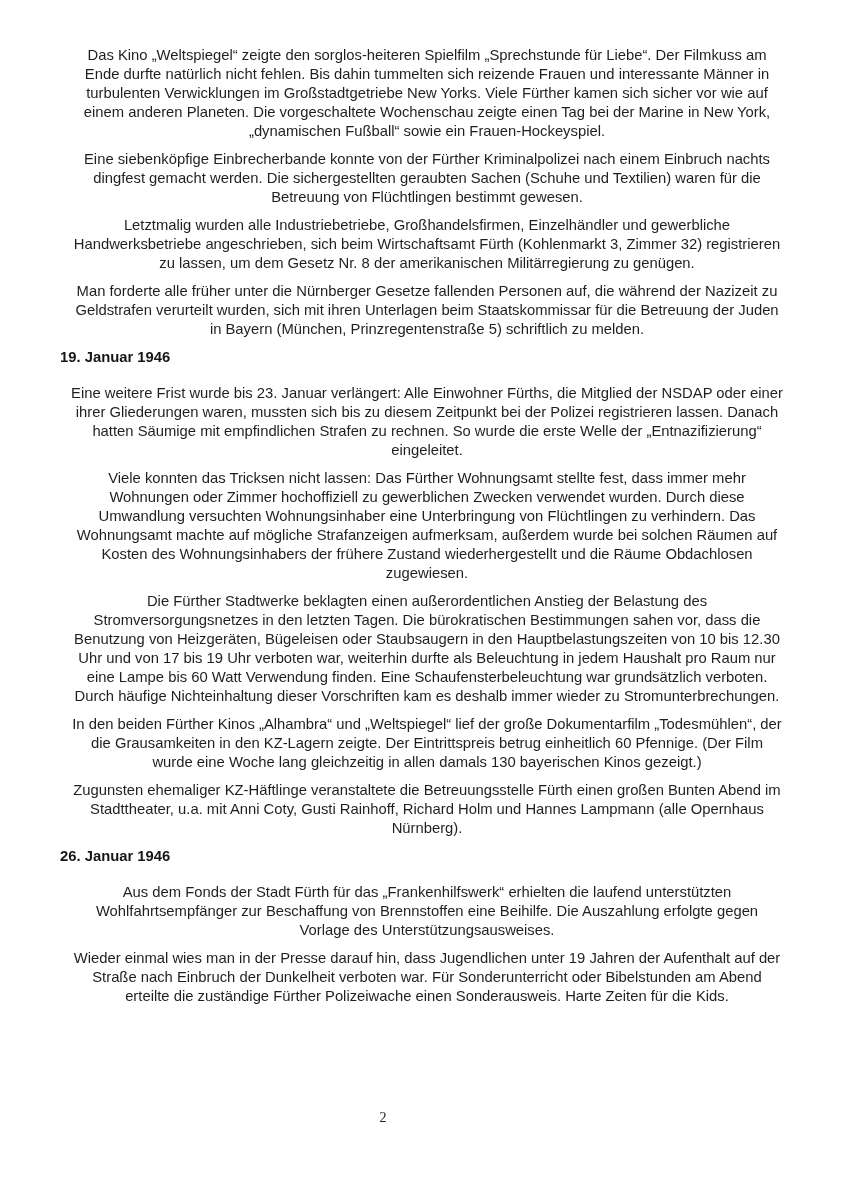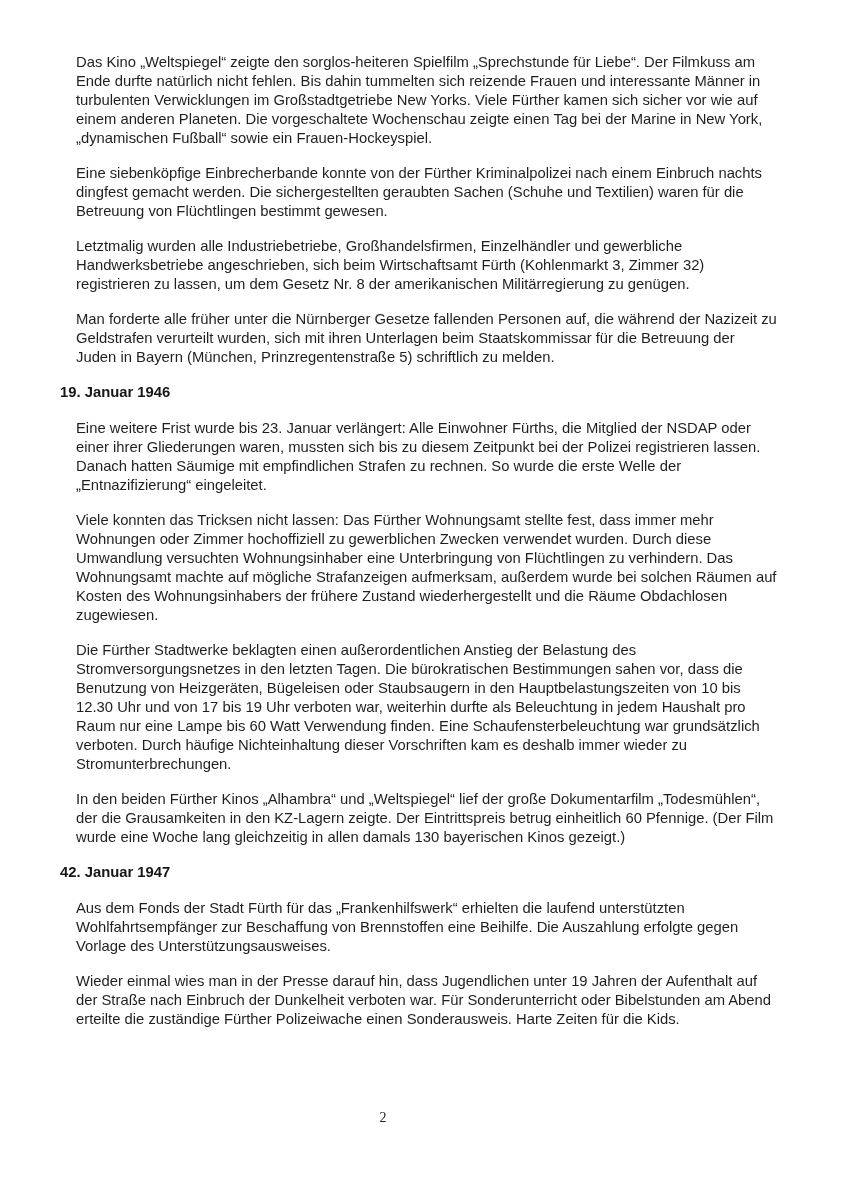--- a/index.html
+++ b/index.html
@@ -15,21 +15,21 @@
   .content {
     position: absolute;
     left: 60px;
     top: 37px;
     width: 734px;
     font-size: 14.8px;
     line-height: 19px;
     color: #1f1f1f;
     text-align: left;
   }
-  .para { margin: 16px; }
+  .para { margin: 9px; text-align: center; }
   .heading {
     font-size: 14.8px;
     line-height: 19px;
     font-weight: 700;
     color: #161616;
     margin: 9px 0 17px 0;
   }
   .page-number {
     position: absolute;
     left: 368px;
@@ -52,21 +52,22 @@
     <p class="para">Eine siebenköpfige Einbrecherbande konnte von der Fürther Kriminalpolizei nach einem Einbruch nachts dingfest gemacht werden. Die sichergestellten geraubten Sachen (Schuhe und Textilien) waren für die Betreuung von Flüchtlingen bestimmt gewesen.</p>
     <p class="para">Letztmalig wurden alle Industriebetriebe, Großhandelsfirmen, Einzelhändler und gewerbliche Handwerksbetriebe angeschrieben, sich beim Wirtschaftsamt Fürth (Kohlenmarkt 3, Zimmer 32) registrieren zu lassen, um dem Gesetz Nr. 8 der amerikanischen Militärregierung zu genügen.</p>
     <p class="para">Man forderte alle früher unter die Nürnberger Gesetze fallenden Personen auf, die während der Nazizeit zu Geldstrafen verurteilt wurden, sich mit ihren Unterlagen beim Staatskommissar für die Betreuung der Juden in Bayern (München, Prinzregentenstraße 5) schriftlich zu melden.</p>
 
     <h2 class="heading">19. Januar 1946</h2>
     <p class="para">Eine weitere Frist wurde bis 23. Januar verlängert: Alle Einwohner Fürths, die Mitglied der NSDAP oder einer ihrer Gliederungen waren, mussten sich bis zu diesem Zeitpunkt bei der Polizei registrieren lassen. Danach hatten Säumige mit empfindlichen Strafen zu rechnen. So wurde die erste Welle der „Entnazifizierung“ eingeleitet.</p>
     <p class="para">Viele konnten das Tricksen nicht lassen: Das Fürther Wohnungsamt stellte fest, dass immer mehr Wohnungen oder Zimmer hochoffiziell zu gewerblichen Zwecken verwendet wurden. Durch diese Umwandlung versuchten Wohnungsinhaber eine Unterbringung von Flüchtlingen zu verhindern. Das Wohnungsamt machte auf mögliche Strafanzeigen aufmerksam, außerdem wurde bei solchen Räumen auf Kosten des Wohnungsinhabers der frühere Zustand wiederhergestellt und die Räume Obdachlosen zugewiesen.</p>
 
     <p class="para">Die Fürther Stadtwerke beklagten einen außerordentlichen Anstieg der Belastung des Stromversorgungsnetzes in den letzten Tagen. Die bürokratischen Bestimmungen sahen vor, dass die Benutzung von Heizgeräten, Bügeleisen oder Staubsaugern in den Hauptbelastungszeiten von 10 bis 12.30 Uhr und von 17 bis 19 Uhr verboten war, weiterhin durfte als Beleuchtung in jedem Haushalt pro Raum nur eine Lampe bis 60 Watt Verwendung finden. Eine Schaufensterbeleuchtung war grundsätzlich verboten. Durch häufige Nichteinhaltung dieser Vorschriften kam es deshalb immer wieder zu Stromunterbrechungen.</p>
     <p class="para">In den beiden Fürther Kinos „Alhambra“ und „Weltspiegel“ lief der große Dokumentarfilm „Todesmühlen“, der die Grausamkeiten in den KZ-Lagern zeigte. Der Eintrittspreis betrug einheitlich 60 Pfennige. (Der Film wurde eine Woche lang gleichzeitig in allen damals 130 bayerischen Kinos gezeigt.)</p>
+    <p class="para">Zugunsten ehemaliger KZ-Häftlinge veranstaltete die Betreuungsstelle Fürth einen großen Bunten Abend im Stadttheater, u.a. mit Anni Coty, Gusti Rainhoff, Richard Holm und Hannes Lampmann (alle Opernhaus Nürnberg).</p>
 
-    <h2 class="heading">42. Januar 1947</h2>
+    <h2 class="heading">26. Januar 1946</h2>
     <p class="para">Aus dem Fonds der Stadt Fürth für das „Frankenhilfswerk“ erhielten die laufend unterstützten Wohlfahrtsempfänger zur Beschaffung von Brennstoffen eine Beihilfe. Die Auszahlung erfolgte gegen Vorlage des Unterstützungsausweises.</p>
     <p class="para">Wieder einmal wies man in der Presse darauf hin, dass Jugendlichen unter 19 Jahren der Aufenthalt auf der Straße nach Einbruch der Dunkelheit verboten war. Für Sonderunterricht oder Bibelstunden am Abend erteilte die zuständige Fürther Polizeiwache einen Sonderausweis. Harte Zeiten für die Kids.</p>
 
   </div>
 
   <div class="page-number">2</div>
 </div>
 
 </body></html>

